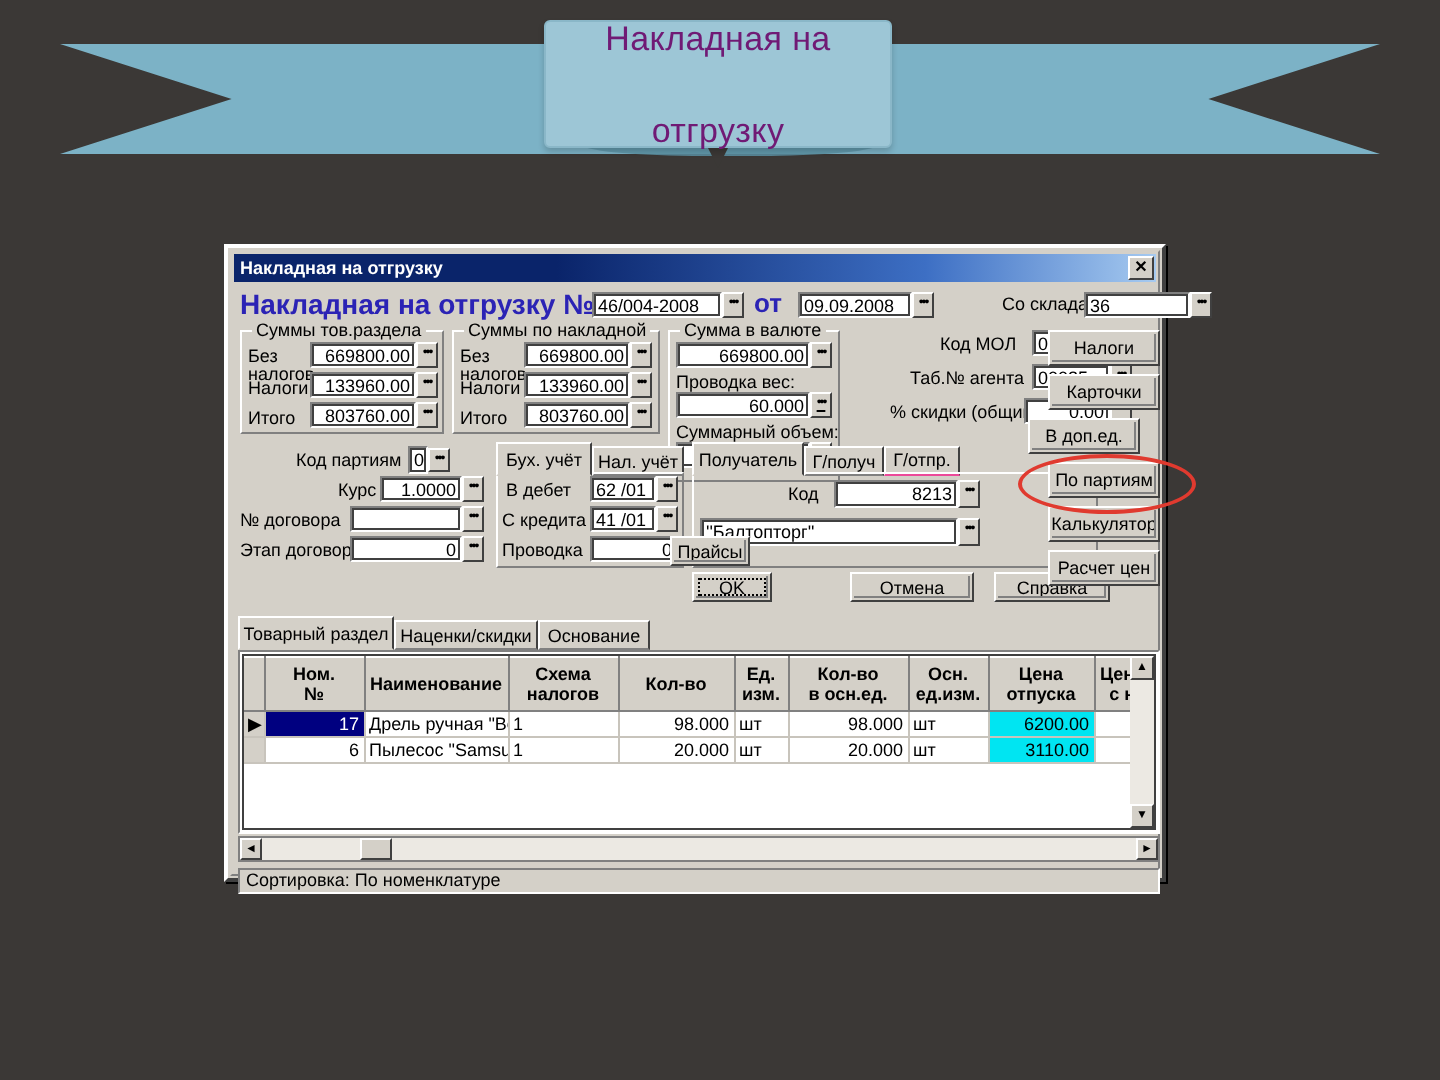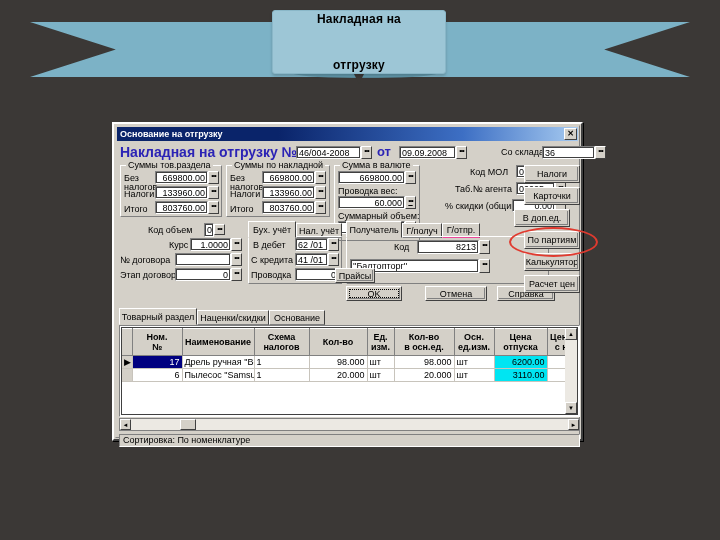--- a/index.html
+++ b/index.html
@@ -35,23 +35,23 @@
     position:absolute;left:272px;top:10px;width:172px;height:62px;
     background:#9dc6d6;
     border:1px solid #8ab7c8;
     border-radius:3px;
     display:flex;align-items:center;justify-content:center;
     text-align:center;
     box-shadow:0 2px 3px rgba(0,0,0,.18);
   }
   .ribbon-label span{
     display:block;
-    color:#000000;
-    font-weight:bold;
-    font-size:12px;
+    color:#701a75;
+    font-weight:normal;
+    font-size:17px;
     line-height:23px;
     letter-spacing:.2px;
   }
 
   
   .dlg{
     position:absolute;left:112px;top:122px;width:471px;height:319px;
     background:#d4d0c8;
     border-top:2px solid #ffffff;border-left:2px solid #ffffff;
     border-right:2px solid #404040;border-bottom:2px solid #404040;
@@ -224,21 +224,21 @@
     <div class="ribbon-tail"></div>
     <div class="ribbon-label">
       <span><span>Накладная на</span><br><span>отгрузку</span></span>
     </div>
   </div>
 
   <div class="dlg">
     <div class="dlg-inner"></div>
 
     <div class="titlebar">
-      <div class="t-text">Основание на отгрузку</div>
+      <div class="t-text">Накладная на отгрузку</div>
       <div class="t-close">✕</div>
     </div>
 
     <div class="body">
 
       <div class="hdr-title">Накладная на отгрузку №</div>
 
       <div class="fld-wrap" style="left:178px;top:3px;width:76px;height:13px;">
         <div class="fld" style="position:relative;flex:1;">46/004-2008</div>
         <div class="ell"></div>
@@ -325,21 +325,21 @@
         <div class="fld" style="position:relative;flex:1;">00025</div>
         <div class="ell"></div>
       </div>
 
       <div class="lbl" style="left:327px;top:58px;">% скидки (общий)</div>
       <div class="fld-wrap" style="left:394px;top:56px;width:54px;height:13px;">
         <div class="fld r" style="position:relative;flex:1;">0.00</div>
         <div class="ell"></div>
       </div>
 
-      <div class="lbl" style="left:30px;top:82px;">Код объем</div>
+      <div class="lbl" style="left:30px;top:82px;">Код партиям</div>
       <div class="fld-wrap" style="left:86px;top:80px;width:21px;height:13px;align-items:center;">
         <div class="fld" style="position:relative;flex:1;">002</div>
         <div class="ell"></div>
       </div>
 
       <div class="lbl" style="left:51px;top:97px;">Курс</div>
       <div class="fld-wrap" style="left:72px;top:95px;width:52px;height:13px;">
         <div class="fld r" style="position:relative;flex:1;">1.0000</div>
         <div class="ell"></div>
       </div>
@@ -394,21 +394,21 @@
         <div class="ell"></div>
       </div>
       <div class="fld-wrap" style="left:232px;top:116px;width:140px;height:14px;">
         <div class="fld" style="position:relative;flex:1;">''Балтопторг''</div>
         <div class="ell"></div>
       </div>
 
       <div class="btn" style="left:217px;top:125px;width:40px;height:15px;">
         <span>Прайсы</span>
       </div>
-      <div class="btn default" style="left:228px;top:143px;width:56px;height:15px;">
+      <div class="btn default" style="left:228px;top:143px;width:40px;height:15px;">
         <span>OK</span>
       </div>
       <div class="btn" style="left:307px;top:143px;width:62px;height:15px;">
         <span>Отмена</span>
       </div>
       <div class="btn" style="left:379px;top:143px;width:58px;height:15px;">
         <span>Справка</span>
       </div>
 
       <div class="btn" style="left:406px;top:22px;width:56px;height:18px;">

